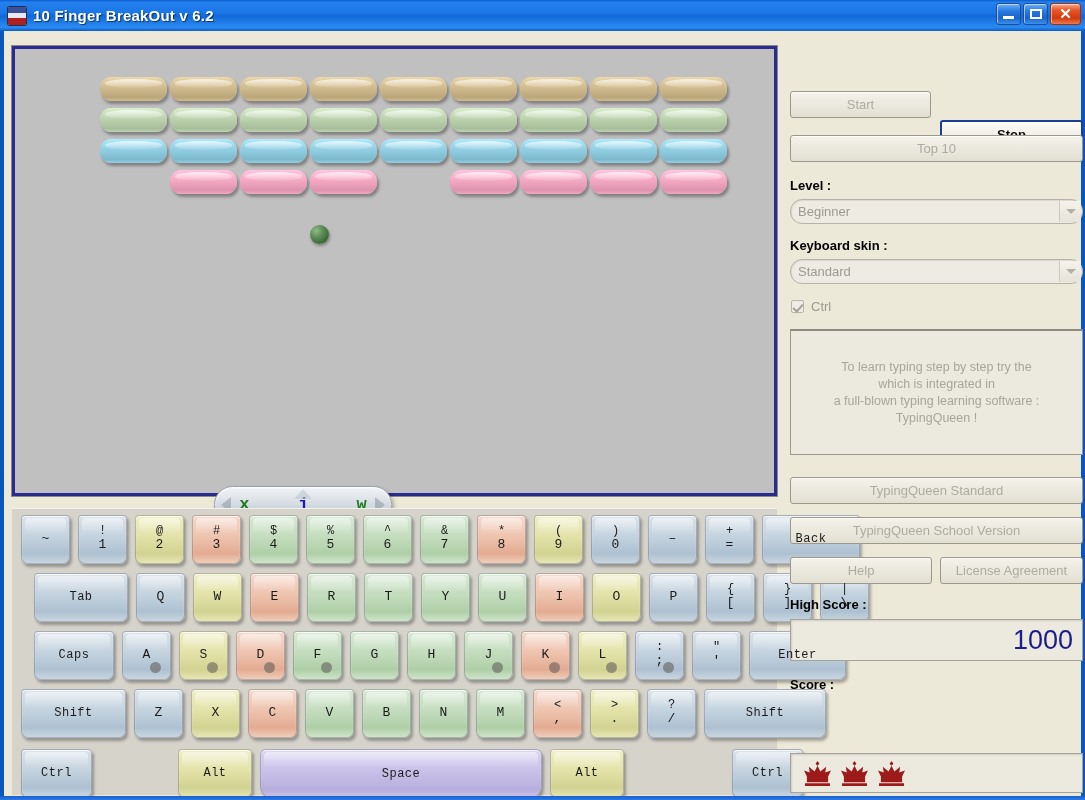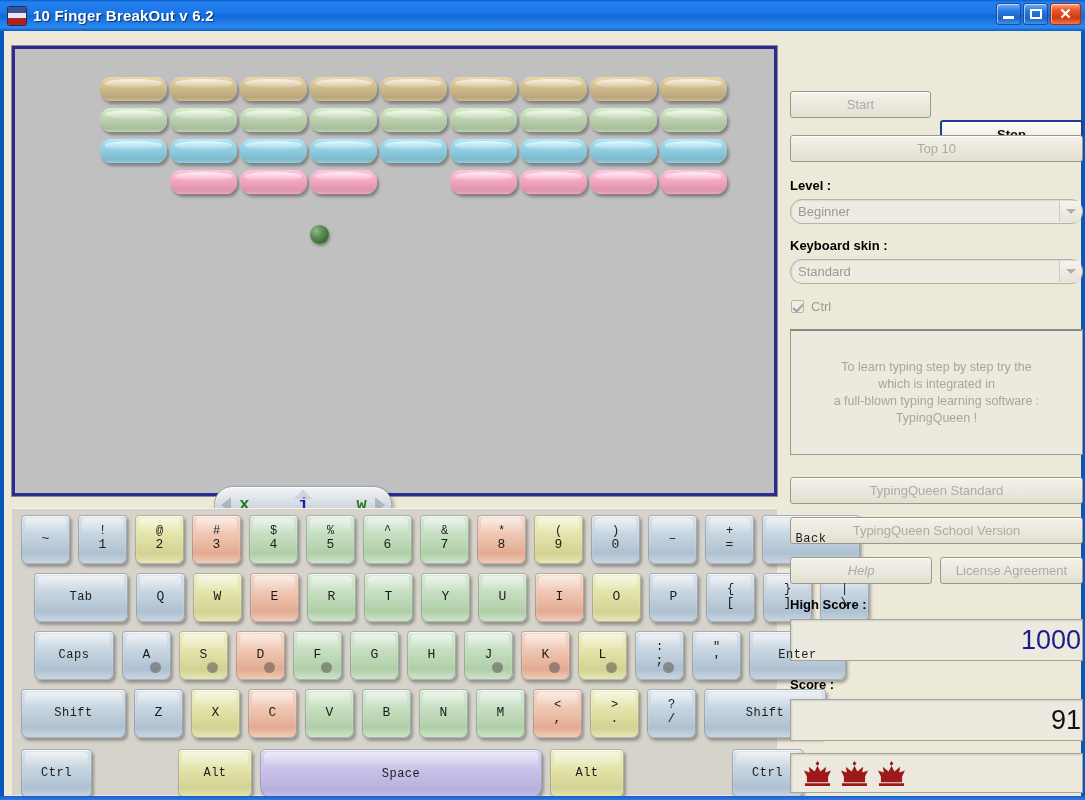--- a/index.html
+++ b/index.html
@@ -149,21 +149,21 @@
   .infobox{
     box-sizing:border-box;border:1px solid #9c998f;background:#eceadf;
     border-top:2px solid #8c8980;
     display:flex;flex-direction:column;align-items:center;justify-content:center;
     font-size:12.5px;color:#a8a59c;line-height:17px;text-align:center;
   }
   .scorebox{
     box-sizing:border-box;border:1px solid #a6a39a;background:#eceadf;
     box-shadow:inset 1px 1px 2px rgba(0,0,0,.12);
     display:flex;align-items:center;justify-content:flex-end;
-    padding-right:1px;
+    padding-right:9px;
   }
   .scorebox .val{font-family:"Liberation Sans",sans-serif;font-size:27px;}
   .hs .val{color:#1c1c8c;}
   .sc .val{color:#111;}
   .crownbox{
     box-sizing:border-box;border:1px solid #a6a39a;background:#eceadf;
     box-shadow:inset 1px 1px 2px rgba(0,0,0,.12);
     display:flex;align-items:center;padding-left:10px;gap:4px;
   }
   .crown{width:33px;height:27px;}
@@ -611,32 +611,29 @@
       <div class="infobox" style="position:absolute;left:5px;top:288px;width:293px;height:126px;">
         <span>To learn typing step by step try the</span>
         <span>which is integrated in</span>
         <span>a full-blown typing learning software :</span>
         <span>TypingQueen !</span>
       </div>
 
       <div class="btn" style="position:absolute;left:5px;top:436px;width:293px;height:27px;">TypingQueen Standard</div>
       <div class="btn" style="position:absolute;left:5px;top:476px;width:293px;height:27px;">TypingQueen School Version</div>
 
-      <div class="btn" style="position:absolute;left:5px;top:516px;width:142px;height:27px;font-style:italic;">Help</div>
+      <div class="btn" style="position:absolute;left:5px;top:516px;width:142px;height:27px;">Help</div>
       <div class="btn" style="position:absolute;left:155px;top:516px;width:143px;height:27px;">License Agreement</div>
 
       <div class="lbl" style="position:absolute;left:5px;top:556px;">High Score :</div>
       <div class="scorebox hs" style="position:absolute;left:5px;top:578px;width:293px;height:42px;">
         <span class="val">1000</span>
       </div>
 
       <div class="lbl" style="position:absolute;left:5px;top:636px;">Score :</div>
-      <div class="scorebox sc" style="position:absolute;left:5px;top:658px;width:293px;height:42px;">
-        <span class="val">91</span>
-      </div>
 
       <div class="crownbox" id="lives-box" style="position:absolute;left:5px;top:712px;width:293px;height:40px;">
           <svg viewBox="0 0 34 28" class="crown">
             <path d="M17 1 L19 4 L17 6 L15 4 Z M17 6 L20 12 L26 7 L25 13 L31 11 L28 17 L28 23 L6 23 L6 17 L3 11 L9 13 L8 7 L14 12 Z M4 24 L30 24 L30 27 L4 27 Z" fill="#9c1a1a"></path>
           </svg>
           <svg viewBox="0 0 34 28" class="crown">
             <path d="M17 1 L19 4 L17 6 L15 4 Z M17 6 L20 12 L26 7 L25 13 L31 11 L28 17 L28 23 L6 23 L6 17 L3 11 L9 13 L8 7 L14 12 Z M4 24 L30 24 L30 27 L4 27 Z" fill="#9c1a1a"></path>
           </svg>
           <svg viewBox="0 0 34 28" class="crown">
             <path d="M17 1 L19 4 L17 6 L15 4 Z M17 6 L20 12 L26 7 L25 13 L31 11 L28 17 L28 23 L6 23 L6 17 L3 11 L9 13 L8 7 L14 12 Z M4 24 L30 24 L30 27 L4 27 Z" fill="#9c1a1a"></path>

